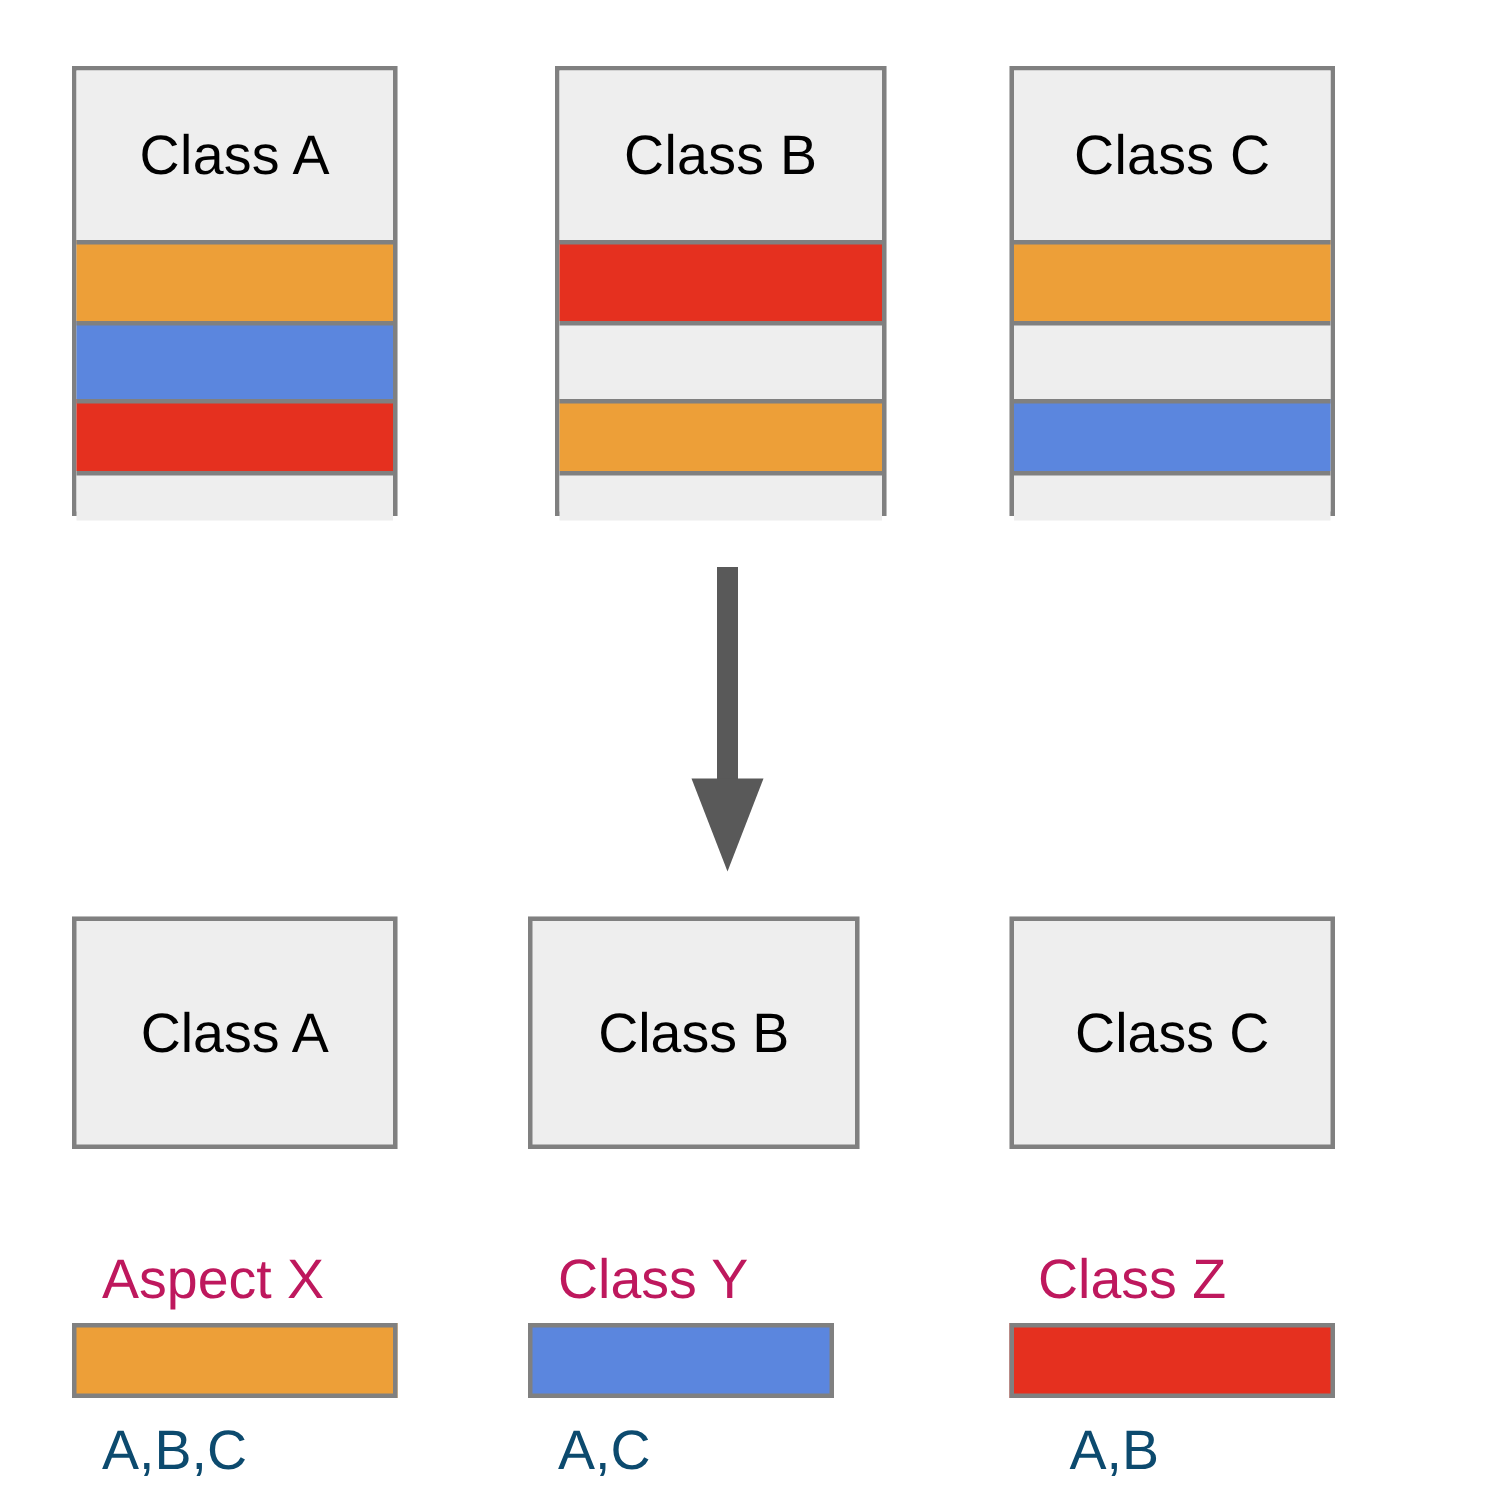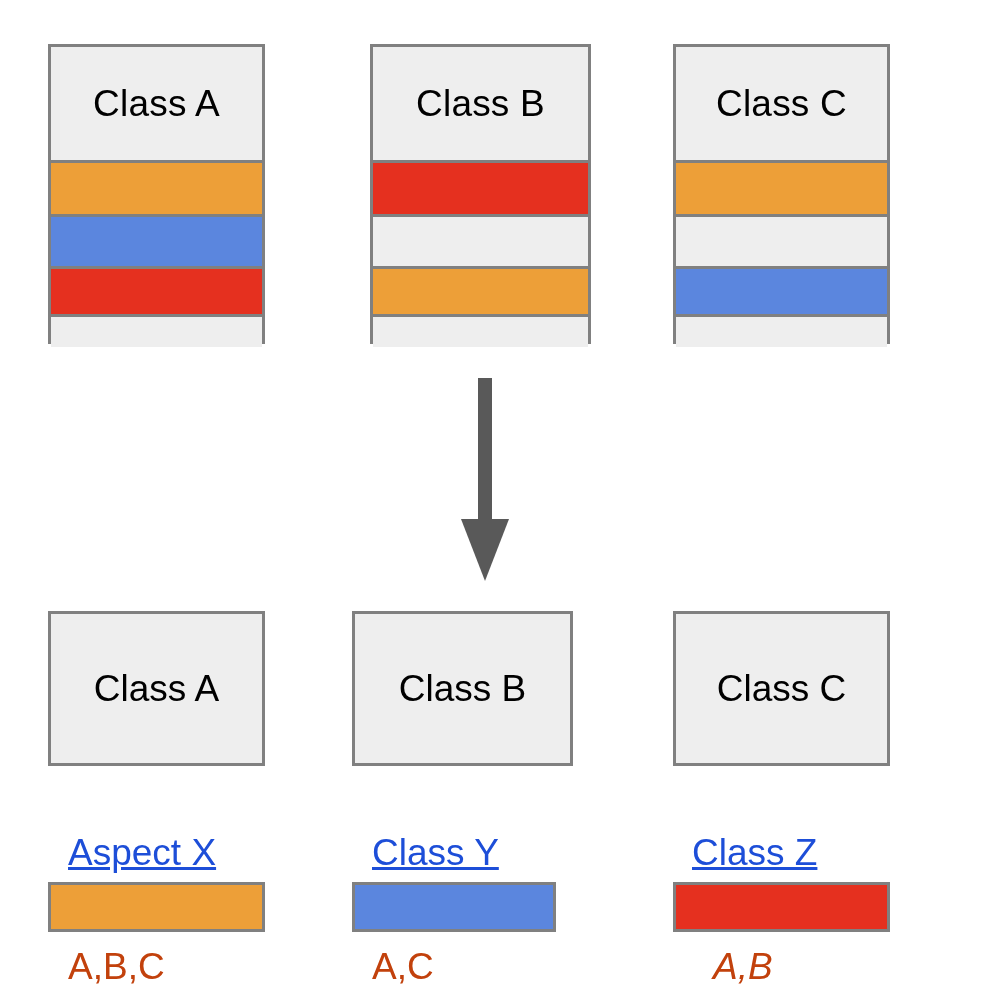--- a/index.html
+++ b/index.html
@@ -73,34 +73,33 @@
     white-space: nowrap;
   }
 
   
   .legend-group { position: absolute; }
   .legend-title {
     position: absolute;
     font-size: 37px;
     line-height: 1;
     white-space: nowrap;
-    color: #1d4ed8;
-    text-decoration: underline;
+    color: #be185d;
   }
   .legend-swatch {
     position: absolute;
     box-sizing: border-box;
     border: 3px solid #808080;
   }
   .legend-members {
     position: absolute;
     font-size: 37px;
     line-height: 1;
     white-space: nowrap;
-    color: #c2410c;
+    color: #0c4a6e;
   }
 </style>
 </head>
 <body>
 
 <div id="stage">
 
   <div class="class-card" style="left:48px; top:28px; width:217px; height:300px;">
     <div class="card-title-cell" style="height:113px;">Class A</div>
     <div class="stripe" style="height:54px; background:#ed9f38;"></div>
@@ -154,16 +153,16 @@
 
   <div class="legend-group" style="left:0px; top:0px; width:0; height:0;">
     <div class="legend-title" style="left:372px; top:818px;">Class Y</div>
     <div class="legend-swatch" style="left:352px; top:866px; width:204px; height:50px; background:#5b86de;"></div>
     <div class="legend-members" style="left:372px; top:932px;">A,C</div>
   </div>
 
   <div class="legend-group" style="left:0px; top:0px; width:0; height:0;">
     <div class="legend-title" style="left:692px; top:818px;">Class Z</div>
     <div class="legend-swatch" style="left:673px; top:866px; width:217px; height:50px; background:#e5301f;"></div>
-    <div class="legend-members" style="left:713px; top:932px;font-style:italic;">A,B</div>
+    <div class="legend-members" style="left:713px; top:932px;">A,B</div>
   </div>
 
 </div>
 
 </body></html>

